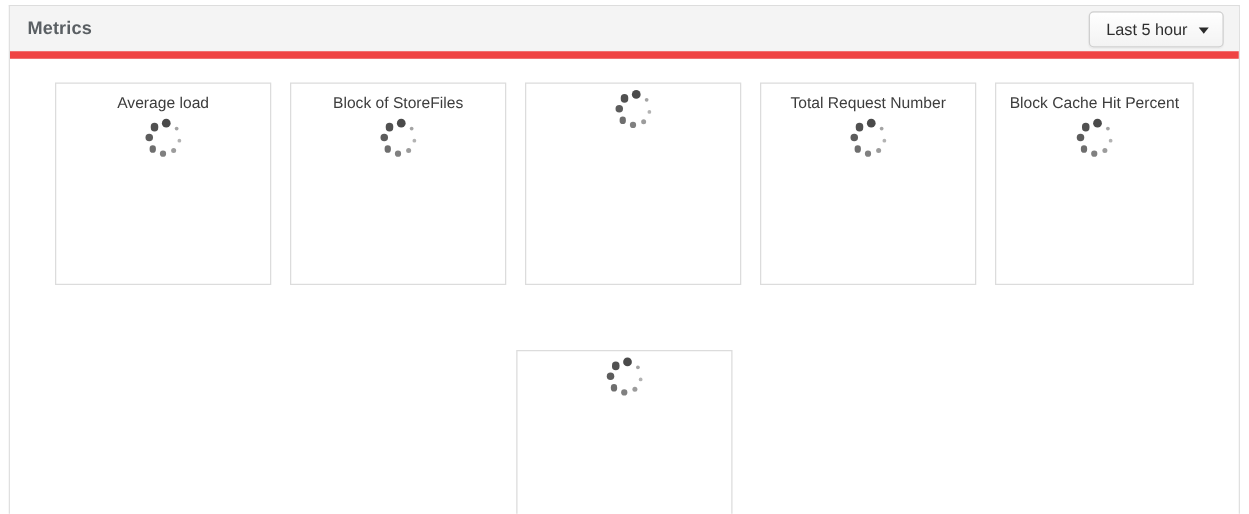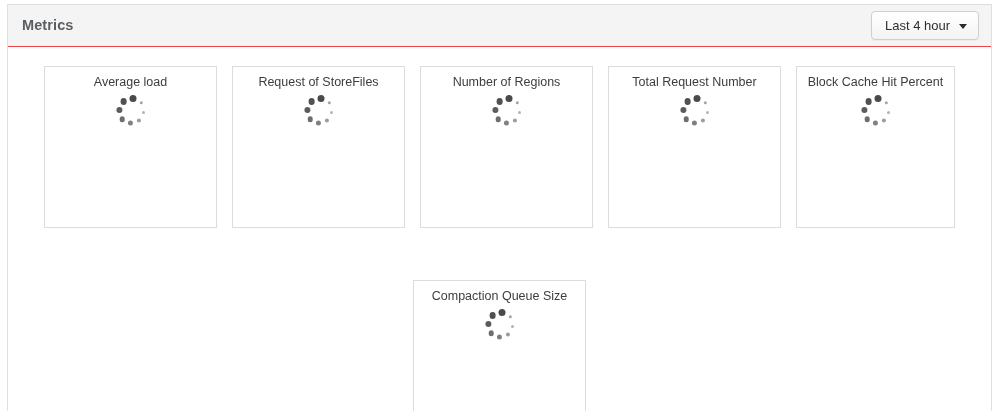--- a/index.html
+++ b/index.html
@@ -30,21 +30,21 @@
     background: #ffffff;
     border: 1px solid #e0e0e0;
     border-top: 1px solid #dddddd;
   }
 
   
   .panel-header {
     position: relative;
     height: 42px;
     background: #f4f4f4;
-    border-bottom: 1px solid #ef4444;
+    border-bottom: 6px solid #ef4444;
     display: flex;
     align-items: center;
     padding: 0 12px 0 14px;
   }
 
   .panel-title {
     font-size: 14.5px;
     font-weight: bold;
     color: #5a5f63;
     letter-spacing: 0.1px;
@@ -142,21 +142,21 @@
 <div id="app">
 
   <div class="panel">
 
     <div class="panel-header">
       <span class="panel-title">Metrics</span>
 
       <span class="header-spacer"></span>
 
       <button class="time-range-button">
-        <span>Last 4 hour</span>
+        <span>Last 5 hour</span>
         <span class="caret-down"></span>
       </button>
     </div>
 
     <div class="panel-body">
 
       <div class="metric-row">
 
         <div class="metric-card">
           <div class="metric-card-title">Average load</div>
@@ -166,35 +166,34 @@
               <i></i>
               <i></i>
               <i></i>
               <i></i>
               <i></i>
               <i></i>
           </div>
         </div>
 
         <div class="metric-card">
-          <div class="metric-card-title">Request of StoreFiles</div>
-          <div class="spinner">
-            <i></i>
-              <i></i>
-              <i></i>
-              <i></i>
-              <i></i>
-              <i></i>
-              <i></i>
-              <i></i>
-          </div>
-        </div>
-
-        <div class="metric-card">
-          <div class="metric-card-title">Number of Regions</div>
+          <div class="metric-card-title">Block of StoreFiles</div>
+          <div class="spinner">
+            <i></i>
+              <i></i>
+              <i></i>
+              <i></i>
+              <i></i>
+              <i></i>
+              <i></i>
+              <i></i>
+          </div>
+        </div>
+
+        <div class="metric-card">
           <div class="spinner">
             <i></i>
               <i></i>
               <i></i>
               <i></i>
               <i></i>
               <i></i>
               <i></i>
               <i></i>
           </div>
@@ -226,21 +225,20 @@
               <i></i>
               <i></i>
           </div>
         </div>
 
       </div>
 
       <div class="metric-row">
 
         <div class="metric-card">
-          <div class="metric-card-title">Compaction Queue Size</div>
           <div class="spinner">
             <i></i>
               <i></i>
               <i></i>
               <i></i>
               <i></i>
               <i></i>
               <i></i>
               <i></i>
           </div>

